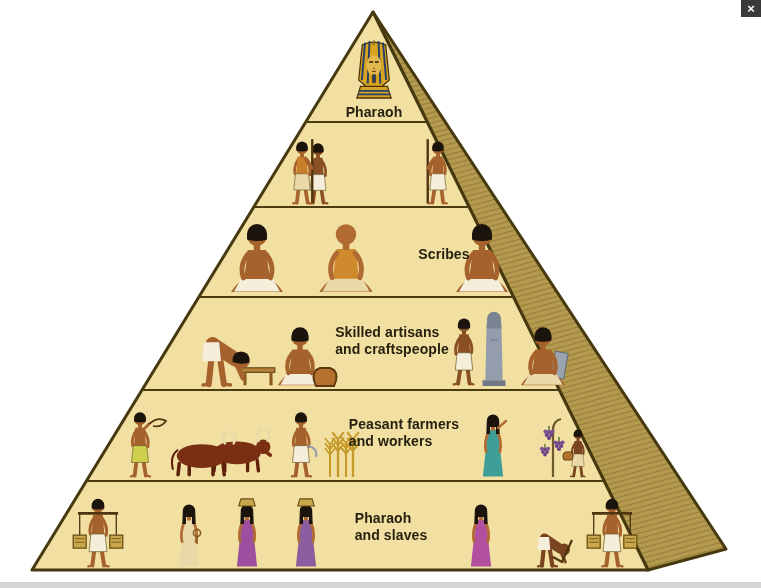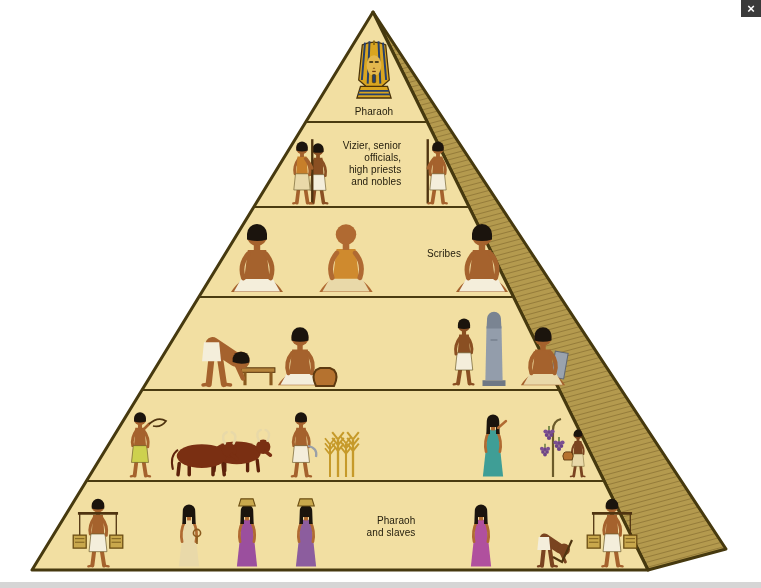--- a/index.html
+++ b/index.html
@@ -1,20 +1,20 @@
 <!DOCTYPE html>
 <html><head>
 <meta charset="utf-8">
 <style>
   html,body{margin:0;padding:0;background:#ffffff;}
   .stage{position:relative;width:761px;height:588px;background:#ffffff;overflow:hidden;
          font-family:"Liberation Sans",sans-serif;}
   .stage svg{position:absolute;left:0;top:0;}
-  .lbl{position:absolute;transform:translate(-50%,-50%);font-size:10px;font-weight:normal;
-       color:#26200f;text-align:right;white-space:pre-line;line-height:1.2;letter-spacing:.1px;}
+  .lbl{position:absolute;transform:translate(-50%,-50%);font-size:14px;font-weight:bold;
+       color:#26200f;text-align:left;white-space:pre-line;line-height:1.2;letter-spacing:.1px;}
   .close-btn{position:absolute;top:0;right:0;width:20px;height:17px;background:#3a3a3a;
        color:#ffffff;border:0;padding:0;font-size:13px;font-weight:bold;line-height:17px;
        text-align:center;cursor:pointer;font-family:"Liberation Sans",sans-serif;}
   .bottom-edge{position:absolute;left:0;right:0;bottom:0;height:6px;background:#d5d5d5;}
 </style>
 </head>
 <body>
 
 <div class="stage">
 
@@ -223,24 +223,24 @@
     <use href="#p-dress" transform="translate(306,567) scale(1.15)" style="--cloth:#8c5d9e"></use>
     <use href="#headbasket" transform="translate(306,506) scale(1.1)"></use>
     <use href="#p-dress" transform="translate(481,567) scale(-1.15,1.15)" style="--cloth:#b0509e"></use>
     <use href="#p-bend" transform="translate(551,567) scale(1.3)" style="--skin:#7a4420"></use>
     <path d="M572,540 L562,562 L553,557" fill="none" stroke="#4f3410" stroke-width="2.2"></path>
     <use href="#p-yoke" transform="translate(612,567) scale(1.18)"></use>
   </g>
 </svg>
 
 <div class="lbl" style="left:374px;top:112px">Pharaoh</div>
-<div class="lbl" style="left:372px;top:164px">Vizier, senior
-officials,
-high priests
-and nobles</div>
 <div class="lbl" style="left:444px;top:254px">Scribes</div>
+<div class="lbl" style="left:392px;top:341px">Skilled artisans
+and craftspeople</div>
+<div class="lbl" style="left:404px;top:433px">Peasant farmers
+and workers</div>
 <div class="lbl" style="left:391px;top:527px">Pharaoh
 and slaves</div>
 
 <button class="close-btn">×</button>
 <div class="bottom-edge"></div>
 
 </div>
 
 </body></html>

